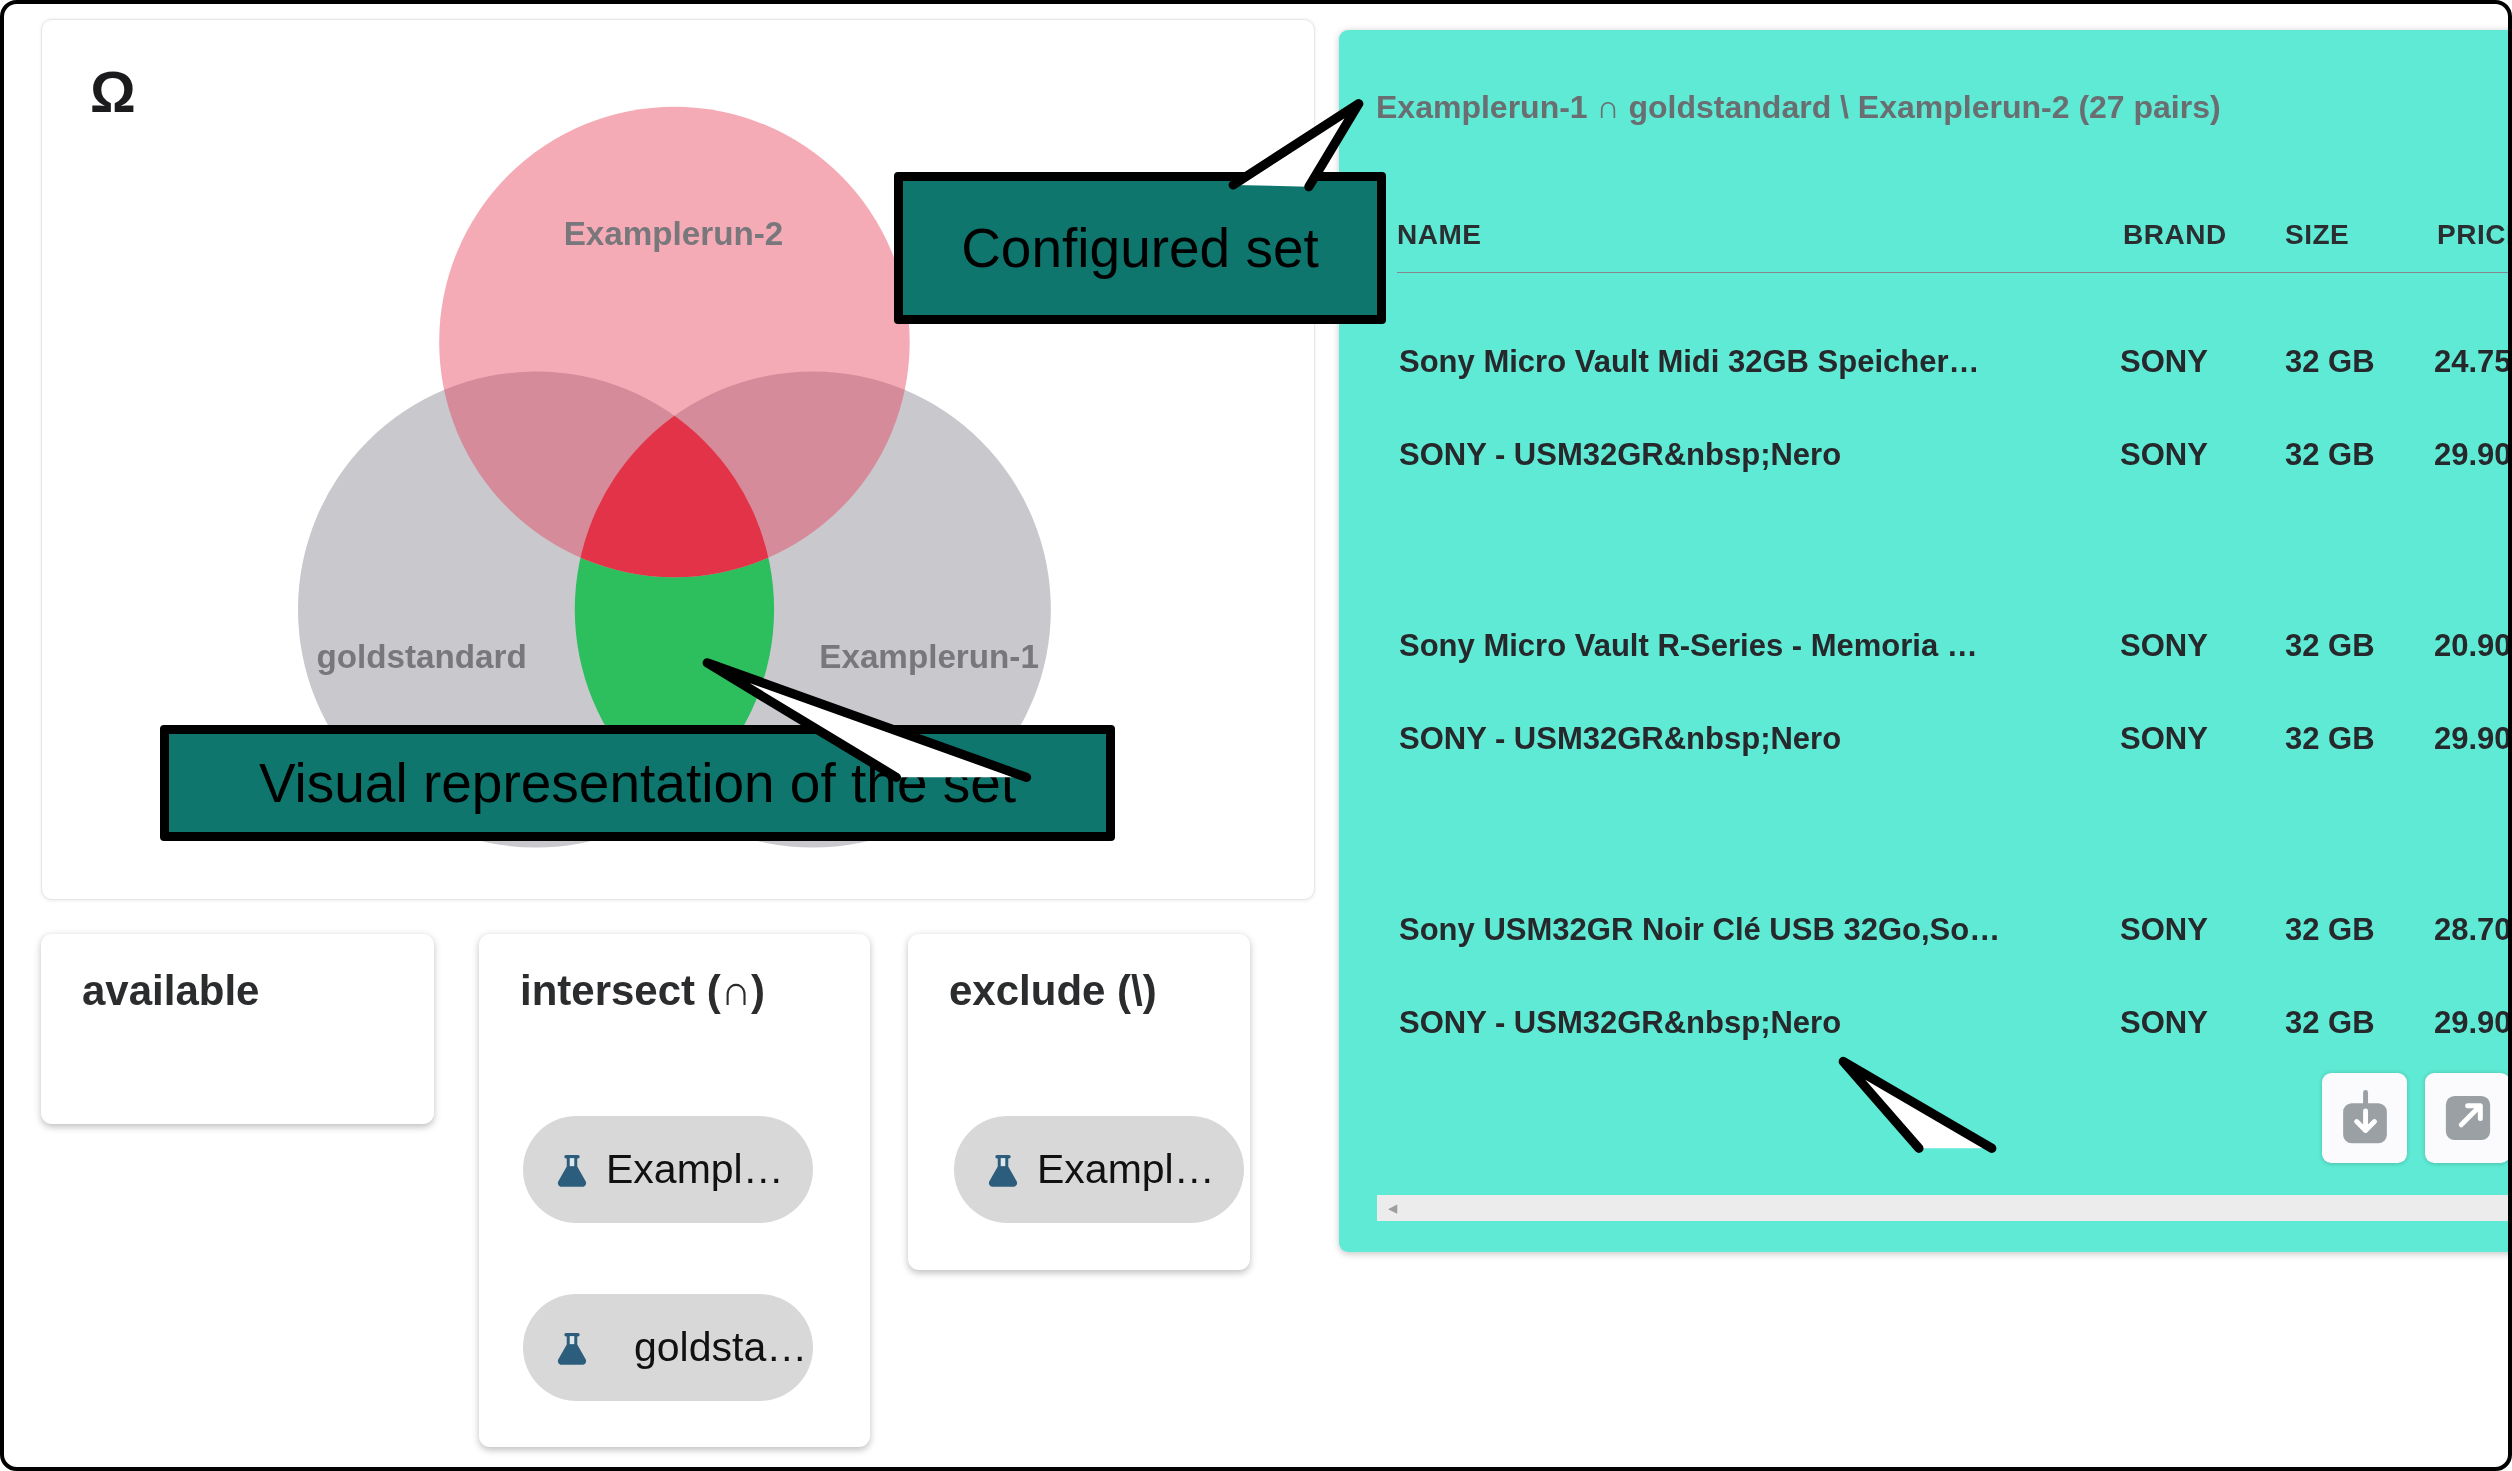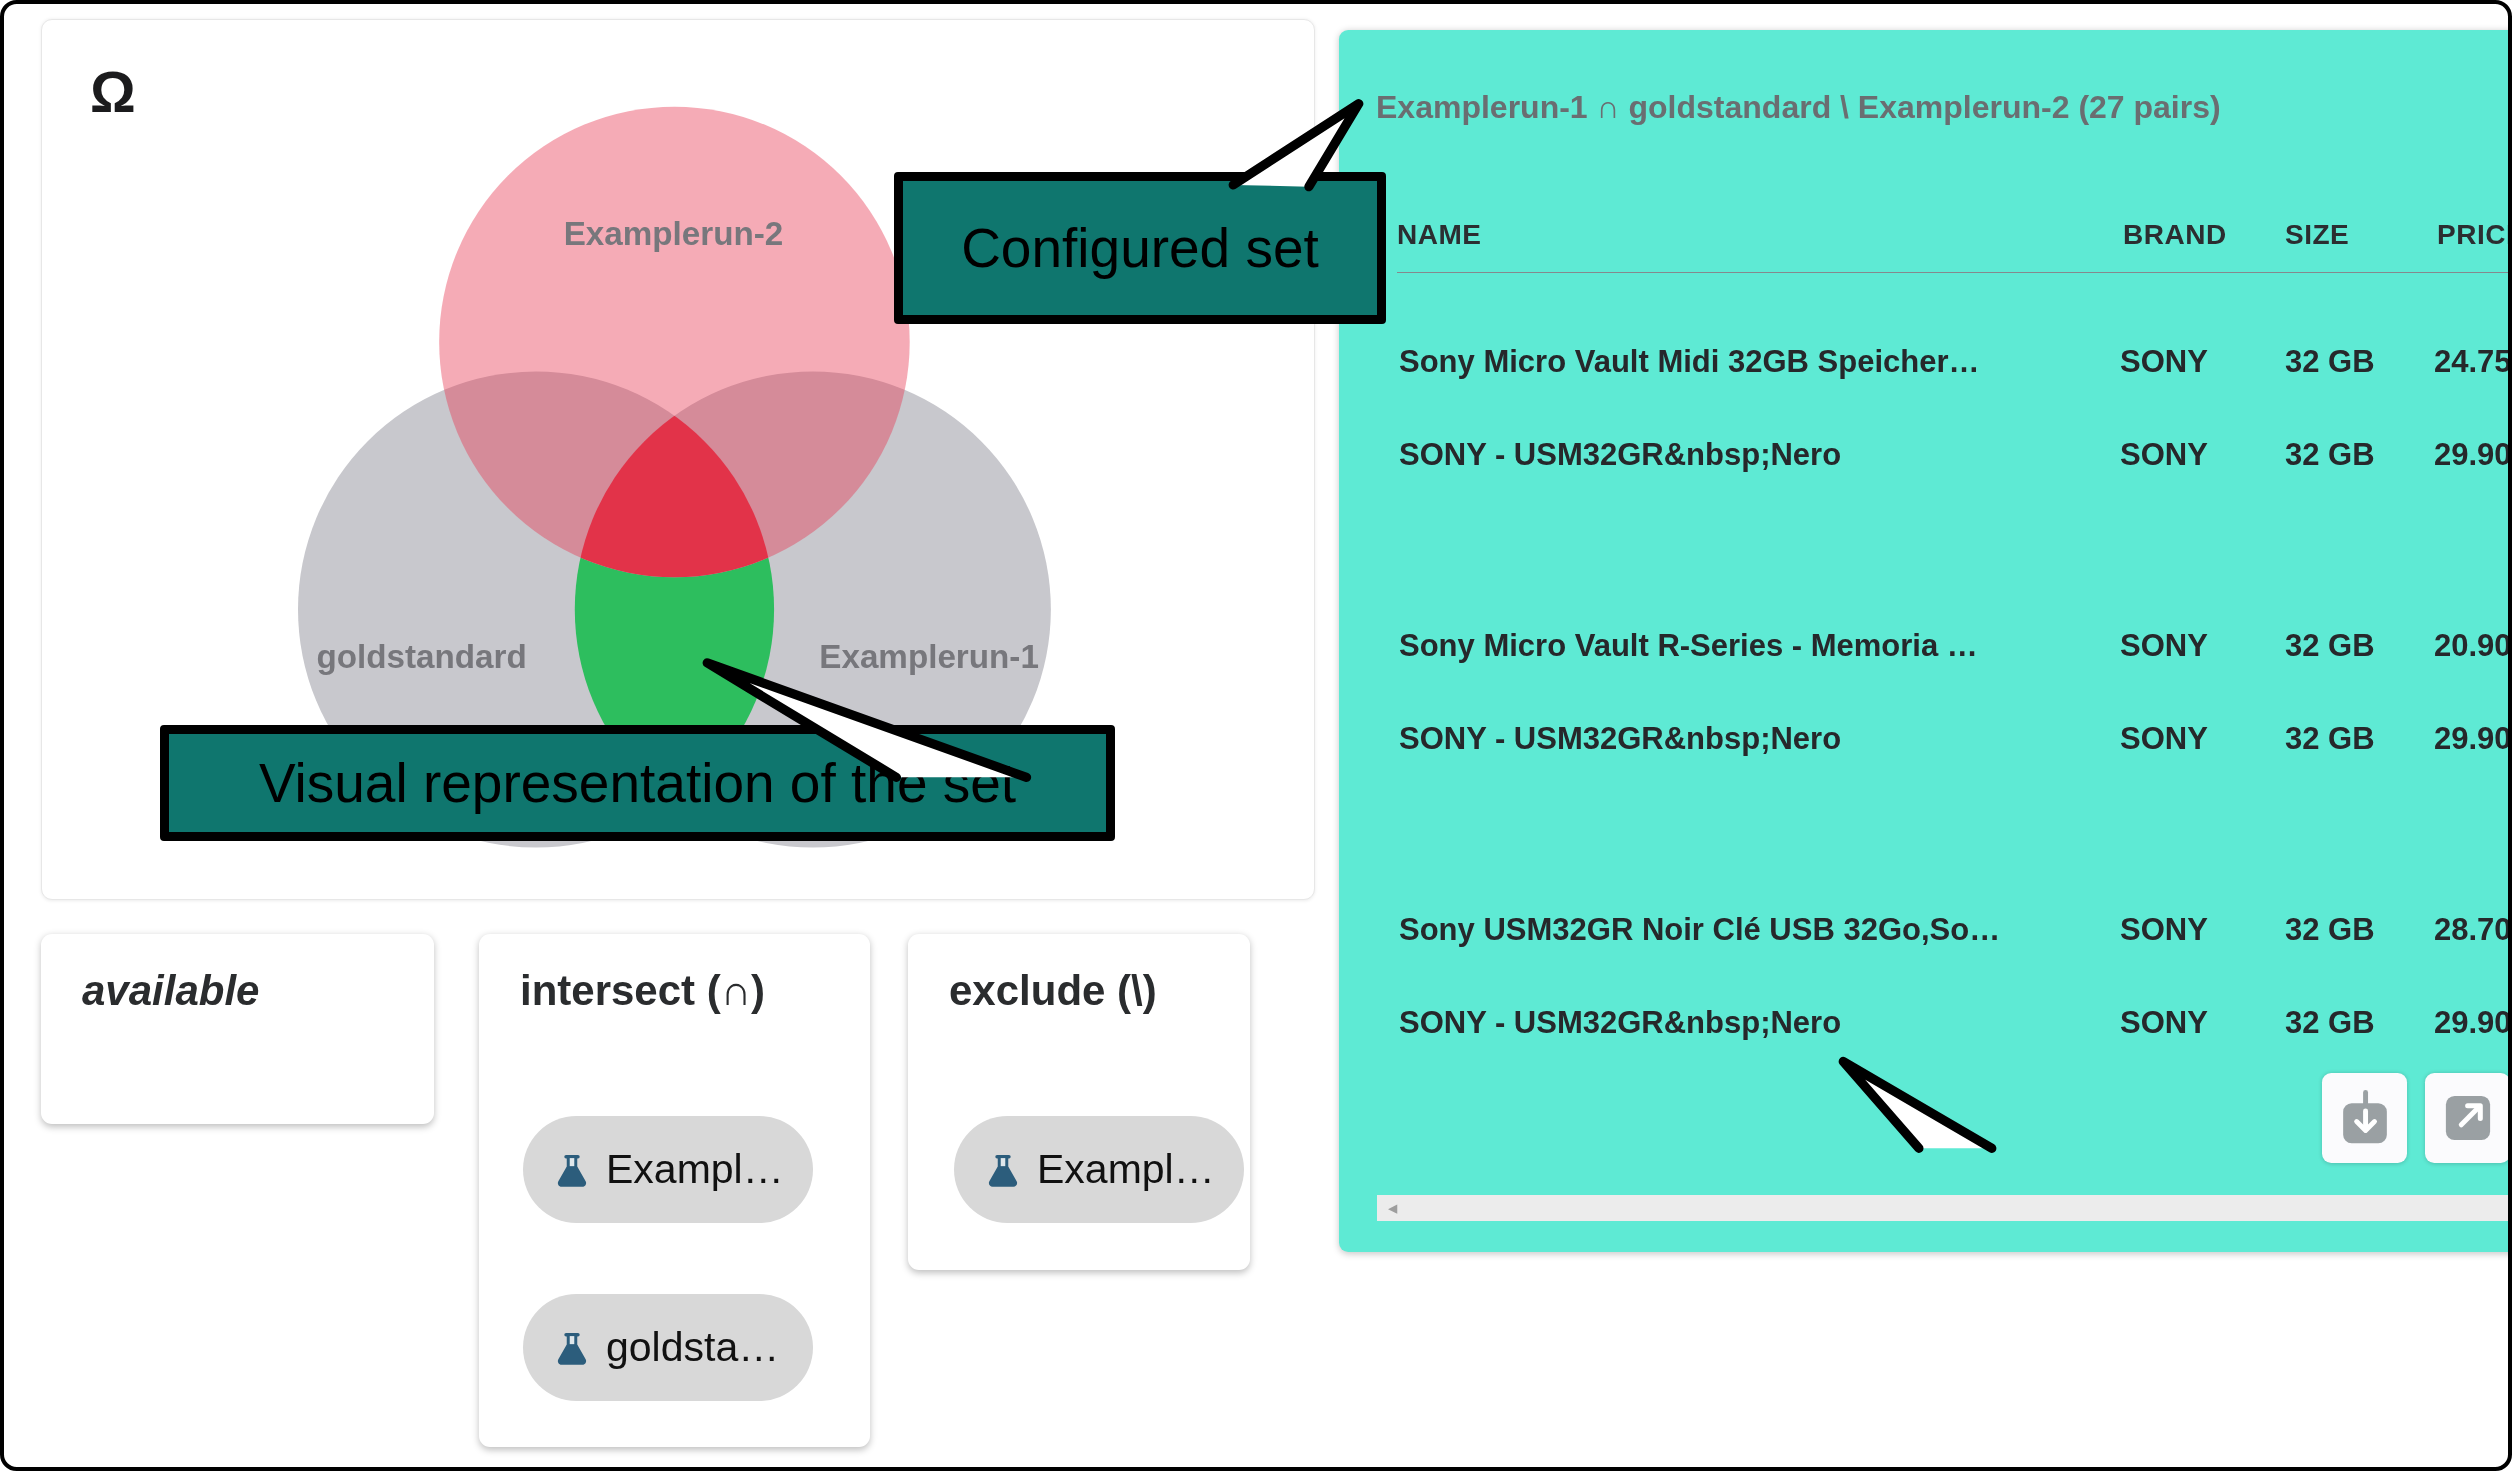--- a/index.html
+++ b/index.html
@@ -20,21 +20,21 @@
     display:flex; align-items:center; justify-content:center; text-align:right;
     color:#000; z-index:40; box-sizing:border-box;
   }
   #callout-configured{left:890px; top:168px; width:492px; height:152px; font-size:55px;}
   #callout-visual{left:156px; top:721px; width:955px; height:116px; font-size:55px;}
   #callout-exemplary{left:1493px; top:1132px; width:600px; height:205px; font-size:57px; line-height:68px;}
   #tails{position:absolute; left:0; top:0; width:2512px; height:1471px; z-index:50; pointer-events:none;}
   .tail{fill:#fff; stroke:#000; stroke-width:10; stroke-linejoin:round; stroke-linecap:round;}
   
   .op-card{box-shadow:0 2.8px 7.4px rgba(0,0,0,.25);}
-  #card-available{left:37px; top:930px; width:393px; height:190px;font-style:italic;}
+  #card-available{left:37px; top:930px; width:393px; height:190px;}
   #card-intersect{left:475px; top:930px; width:391px; height:513px;}
   #card-exclude{left:904px; top:930px; width:342px; height:336px;}
   .op-title{position:absolute; left:41px; top:964px; font-size:42px; font-weight:600; color:#2a2c2e;}
   .chip{
     position:absolute; width:290px; height:107px; background:#d8d8d8; border-radius:54px;
     display:flex; align-items:center; padding-left:28px; box-sizing:border-box; cursor:pointer;
   }
   .chip .flask{width:42px; height:42px; flex:0 0 auto; margin-right:13px;}
   .chip .chip-label{font-size:41px; font-weight:400; color:#111;}
   
@@ -106,21 +106,21 @@
 
   <section class="card op-card" id="card-intersect">
     <div class="op-title" style="top:33px; left:41px;">intersect (∩)</div>
     <div class="chip" style="left:44px; top:182px;">
       <svg class="flask" viewBox="0 0 24 24">
         <path d="M6.1 21.6c-1.7 0-2.7-1.8-1.9-3.2L9 10V5.4h-.4a1 1 0 0 1 0-2h6.8a1 1 0 0 1 0 2H15V10l4.8 8.4c.8 1.4-.2 3.2-1.9 3.2z" fill="#2c5d7c"></path>
         <rect x="10.7" y="5.2" width="2.6" height="4.6" fill="#fff" opacity="0.85"></rect>
       </svg>
       <span class="chip-label">Exampl…</span>
     </div>
-    <div class="chip" style="left:44px; top:360px;">
+    <div class="chip" style="left:44px; top:360px;gap:28px;">
       <svg class="flask" viewBox="0 0 24 24">
         <path d="M6.1 21.6c-1.7 0-2.7-1.8-1.9-3.2L9 10V5.4h-.4a1 1 0 0 1 0-2h6.8a1 1 0 0 1 0 2H15V10l4.8 8.4c.8 1.4-.2 3.2-1.9 3.2z" fill="#2c5d7c"></path>
         <rect x="10.7" y="5.2" width="2.6" height="4.6" fill="#fff" opacity="0.85"></rect>
       </svg>
       <span class="chip-label">goldsta…</span>
     </div>
   </section>
 
   <section class="card op-card" id="card-exclude">
     <div class="op-title" style="top:33px; left:41px;">exclude (\)</div>

